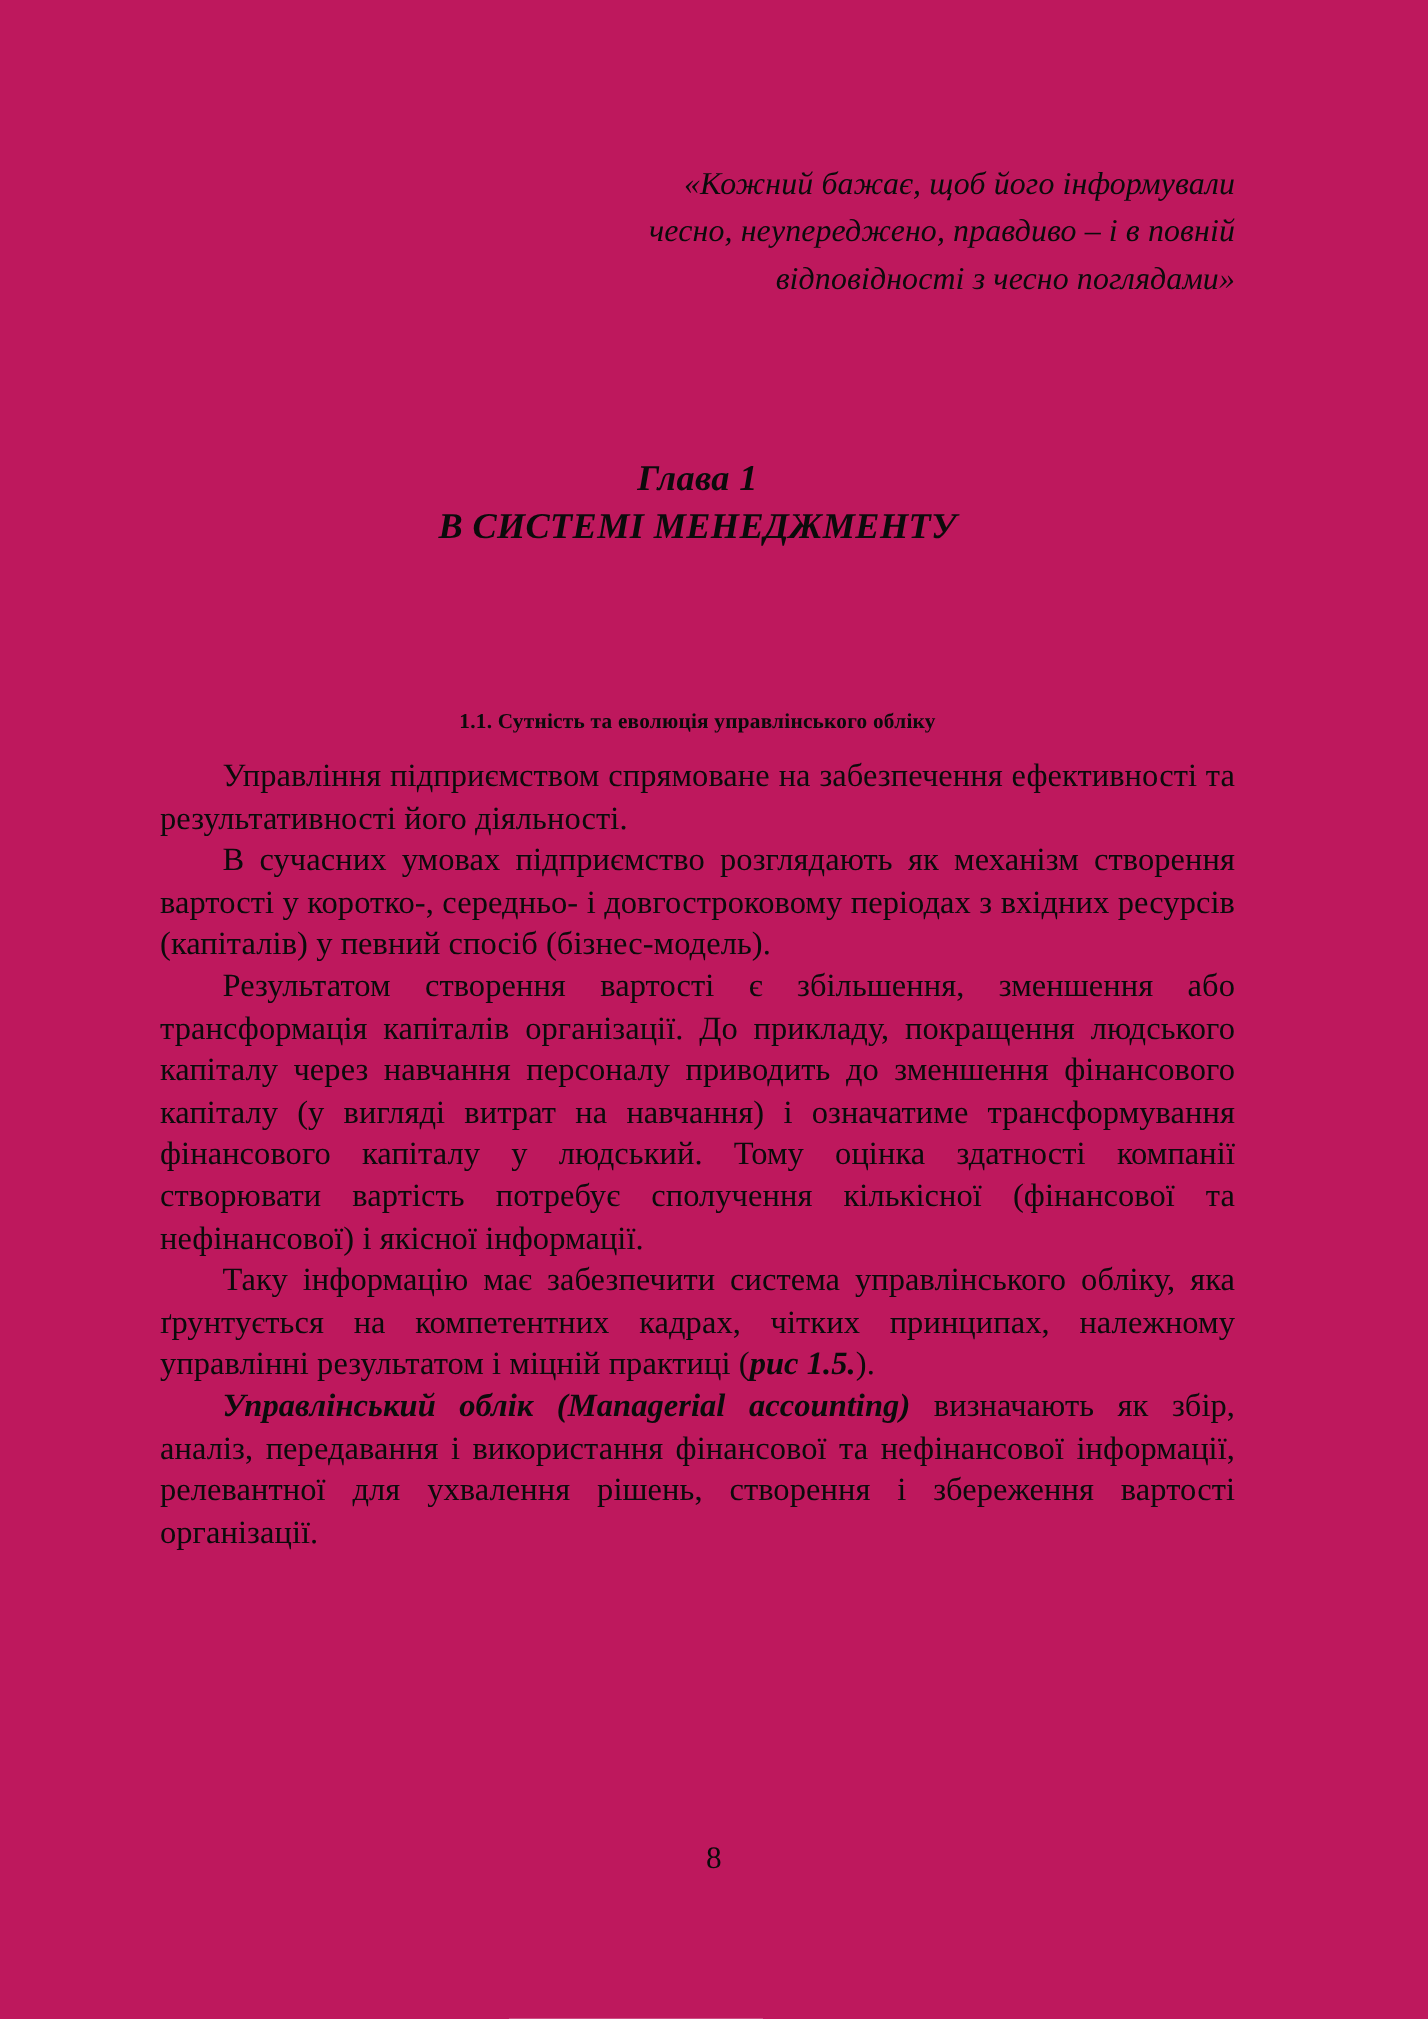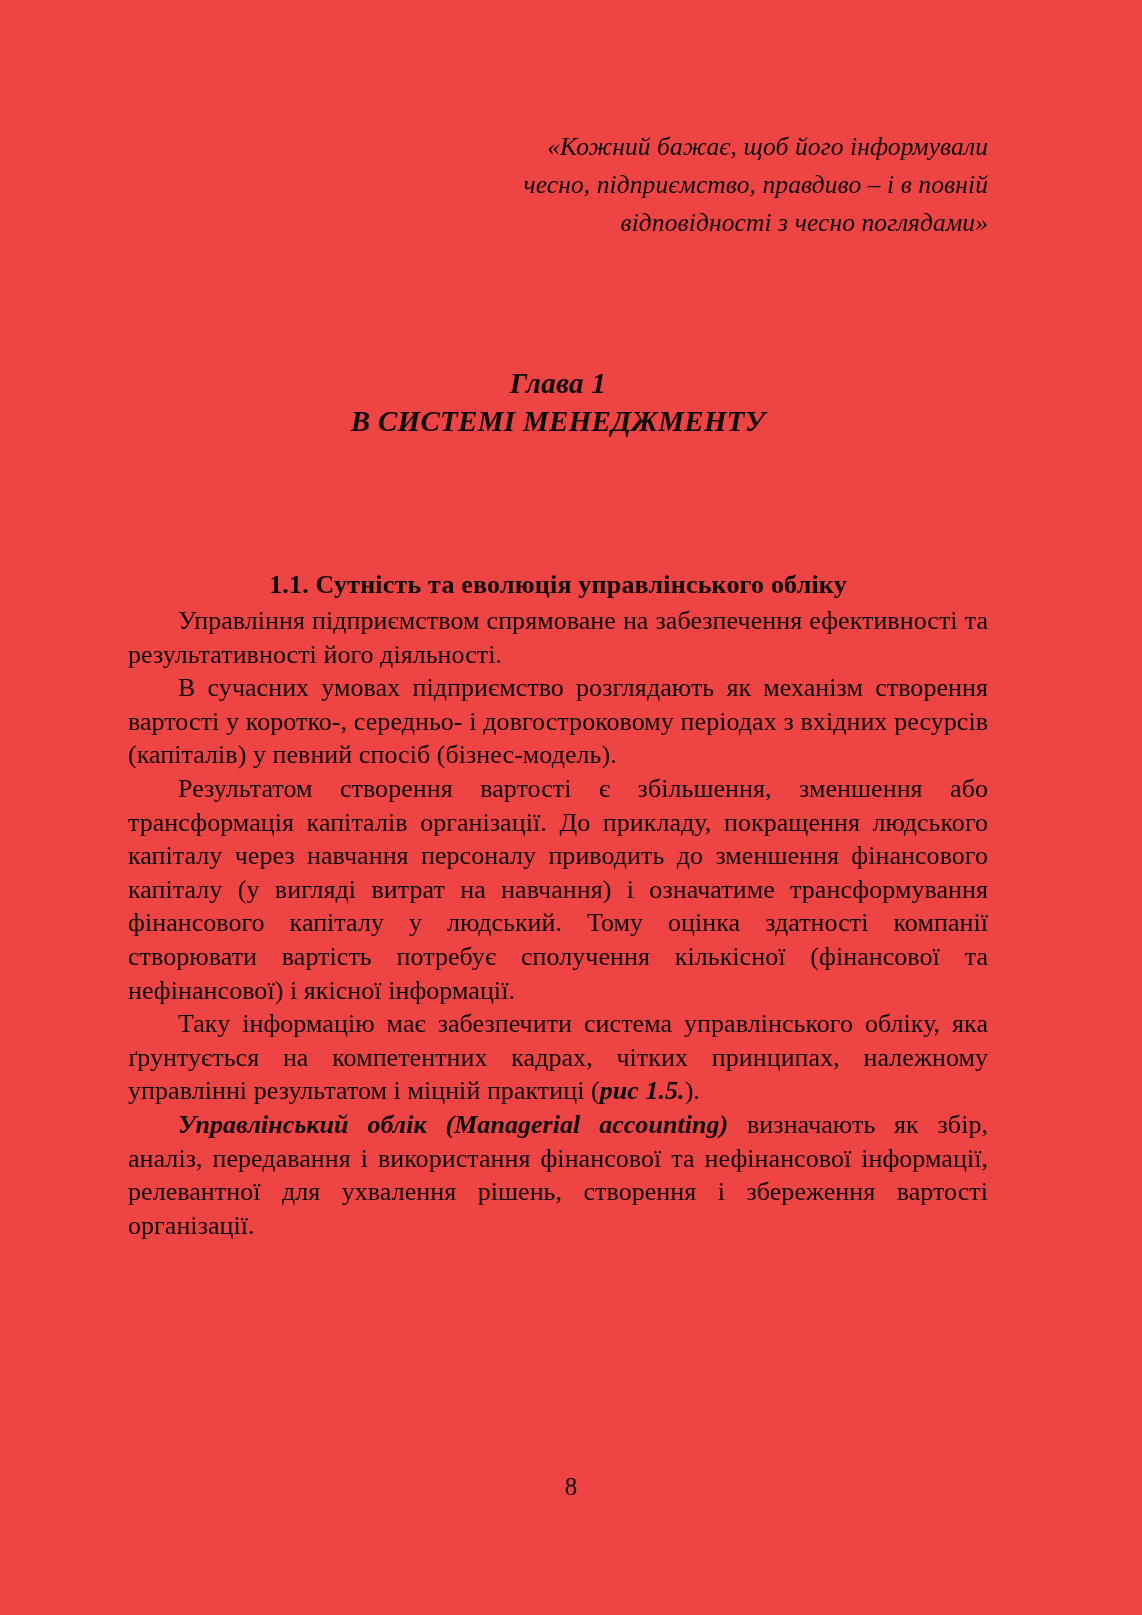--- a/index.html
+++ b/index.html
@@ -14,21 +14,21 @@
     position: relative;
     overflow: hidden;
     font-family: "Liberation Serif", "DejaVu Serif", serif;
     color: #0b0b0b;
     -webkit-font-smoothing: antialiased;
   }
 
   .page {
     position: absolute;
     inset: 0;
-    background: #ef4444;
+    background: #be185d;
   }
 
   
   .epigraph {
     position: absolute;
     left: 128px;
     top: 128px;
     width: 860px;
     text-align: right;
     font-style: italic;
@@ -56,21 +56,21 @@
   .chapter-title .chapter-name-line { display: block; }
 
   
   .section-heading {
     position: absolute;
     left: 128px;
     top: 546px;
     width: 860px;
     text-align: center;
     font-weight: bold;
-    font-size: 26px;
+    font-size: 17px;
     line-height: 34px;
     letter-spacing: 0.2px;
   }
 
   
   .body-text {
     position: absolute;
     left: 128px;
     top: 604px;
     width: 860px;
@@ -104,21 +104,21 @@
     line-height: 30px;
   }
 </style>
 </head>
 <body>
 
 <div class="page">
 
   <div class="epigraph">
     <span class="line">«Кожний бажає, щоб його інформували</span>
-    <span class="line">чесно, підприємство, правдиво – і в повній</span>
+    <span class="line">чесно, неупереджено, правдиво – і в повній</span>
     <span class="line">відповідності з чесно поглядами»</span>
   </div>
 
   <div class="chapter-title">
     <span class="chapter-number">Глава 1</span>
     <span class="chapter-name-line">В СИСТЕМІ МЕНЕДЖМЕНТУ</span>
   </div>
 
   <h2 class="section-heading">1.1. Сутність та еволюція управлінського обліку</h2>
 

